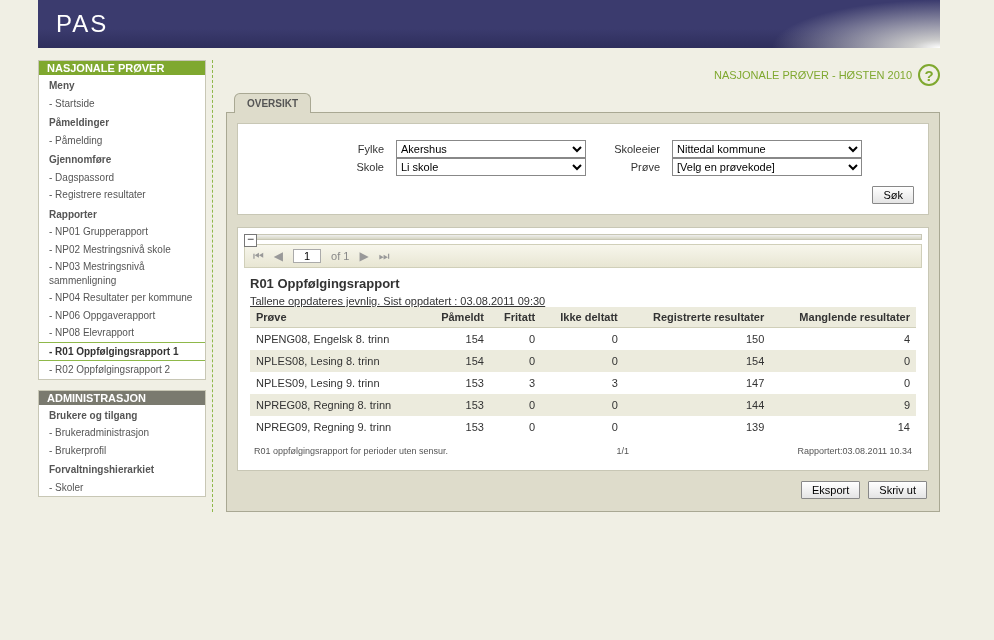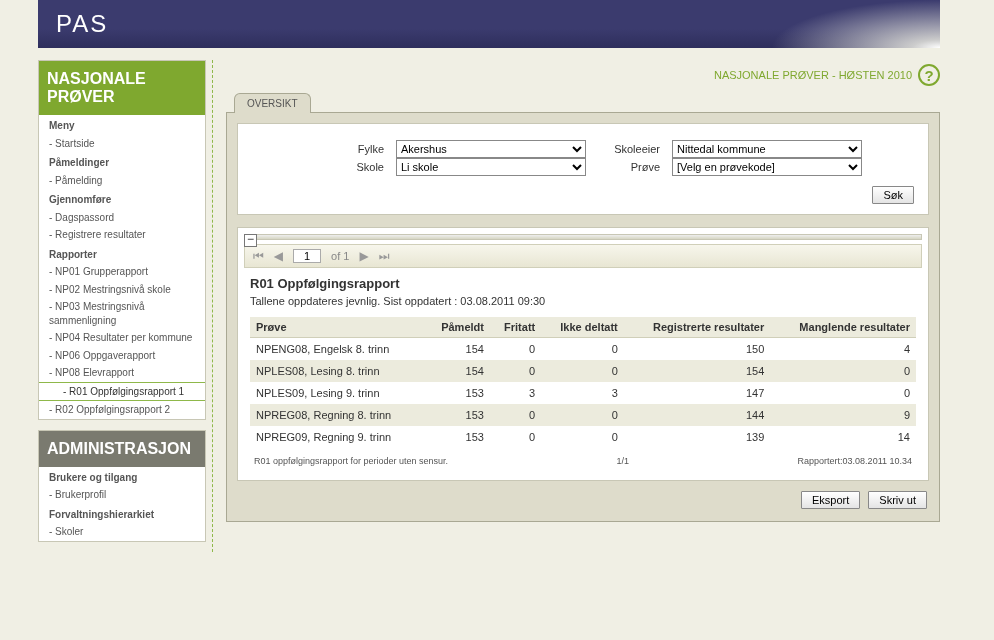--- a/index.html
+++ b/index.html
@@ -47,22 +47,22 @@
 }
 .side-block {
   border: 1px solid #c8c7b5;
   margin-bottom: 10px;
   background: #fff;
 }
 .side-block-header {
   background: #7fa82f;
   color: #fff;
   font-weight: bold;
-  font-size: 16px;
-  padding: 9px 8px;
+  font-size: 11px;
+  padding: 1px 8px;
 }
 .side-block-header.gray {
   background: #7a7a6f;
 }
 .side-list { list-style: none; }
 .side-list li {
   padding: 2px 8px 2px 10px;
   font-size: 10px;
   color: #555;
   line-height: 1.35;
@@ -76,22 +76,21 @@
   color: #555;
   text-decoration: none;
 }
 .side-list li.active {
   border-top: 1px solid #8fb84a;
   border-bottom: 1px solid #8fb84a;
   background: #fff;
 }
 .side-list li.active a {
   color: #333;
-  font-weight: normal;
-  margin-left: 14px;
+  font-weight: bold;
 }
 .divider-col {
   width: 14px;
   flex: 0 0 14px;
   border-left: 1px dashed #8fb84a;
   margin-left: 6px;
 }
 .main {
   flex: 1;
 }
@@ -121,21 +120,21 @@
   border-bottom: 1px solid #a9a893;
   padding-left: 8px;
 }
 .tab {
   background: #dedccb;
   border: 1px solid #a9a893;
   border-bottom: none;
   border-radius: 6px 6px 0 0;
   padding: 4px 12px;
   font-size: 10px;
-  font-weight: normal;
+  font-weight: bold;
   color: #555;
   position: relative;
   top: 1px;
 }
 .panel {
   border: 1px solid #a9a893;
   border-top: none;
   background: #dedccb;
   padding: 10px;
 }
@@ -225,21 +224,21 @@
   padding: 8px 6px 6px 6px;
 }
 .report-title {
   font-size: 13px;
   font-weight: bold;
   margin-bottom: 4px;
 }
 .report-sub {
   font-size: 11px;
   color: #333;
-  margin-bottom: 10px;
+  text-decoration: underline;
 }
 table.data {
   width: 100%;
   border-collapse: collapse;
   font-size: 11px;
 }
 table.data th {
   text-align: left;
   padding: 4px 6px;
   background: #ecebdd;
@@ -302,20 +301,21 @@
             <li><a href="#">- NP08 Elevrapport</a></li>
             <li class="active"><a href="#">- R01 Oppfølgingsrapport 1</a></li>
             <li><a href="#">- R02 Oppfølgingsrapport 2</a></li>
           </ul>
       </div>
 
       <div class="side-block">
         <div class="side-block-header gray">ADMINISTRASJON</div>
         <ul class="side-list" id="side-list-2">
             <li class="group"><a href="#">Brukere og tilgang</a></li>
+            <li><a href="#">- Brukeradministrasjon</a></li>
             <li><a href="#">- Brukerprofil</a></li>
             <li class="group"><a href="#">Forvaltningshierarkiet</a></li>
             <li><a href="#">- Skoler</a></li>
           </ul>
       </div>
 
     </div>
 
     <div class="divider-col"></div>
 

